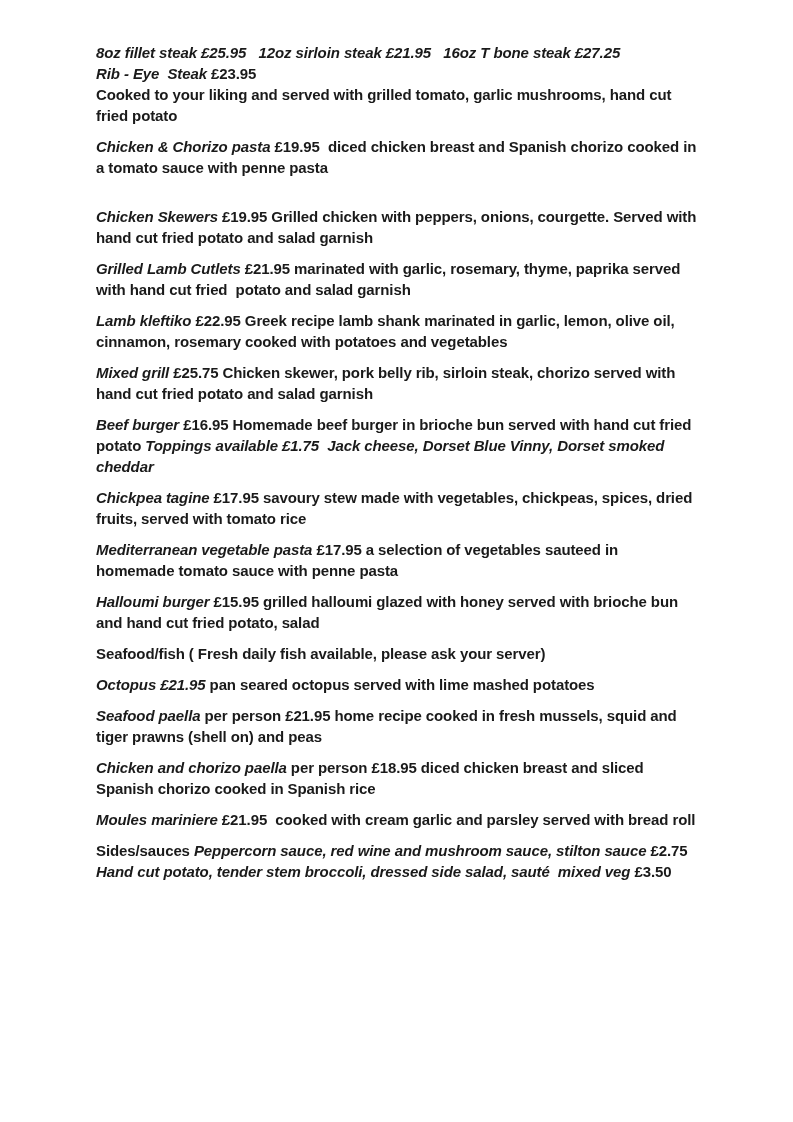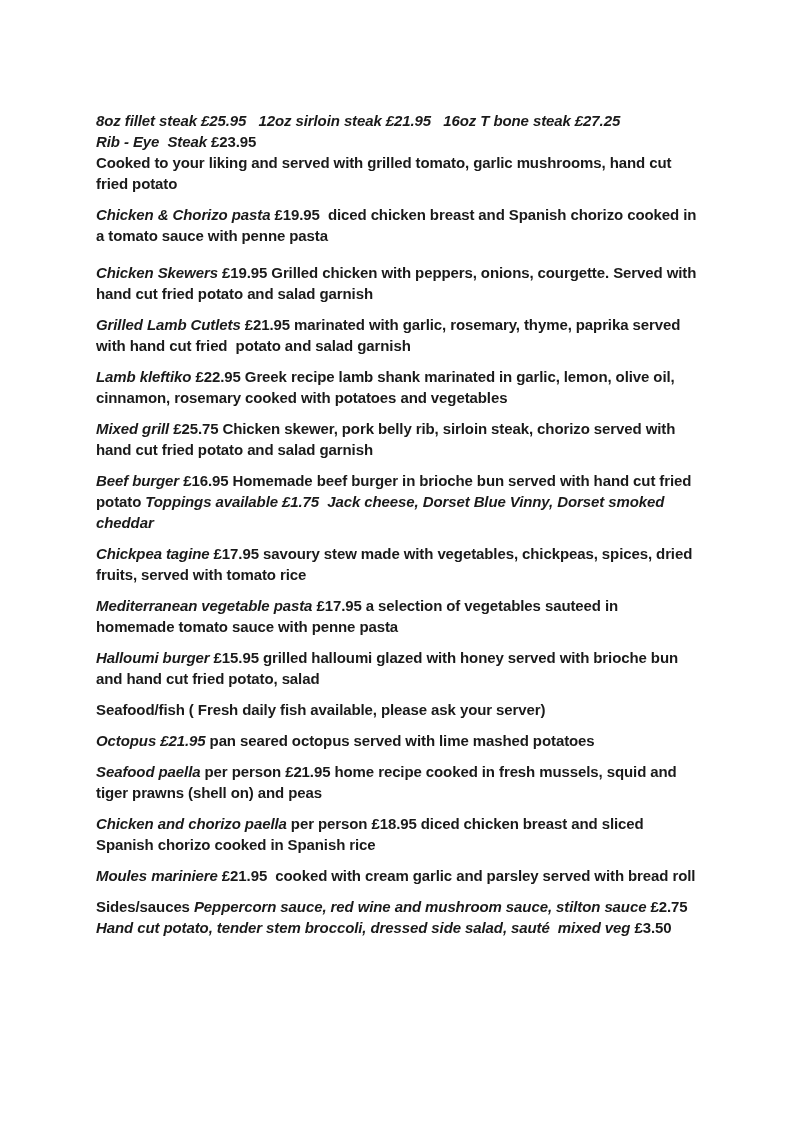--- a/index.html
+++ b/index.html
@@ -9,38 +9,38 @@
   }
   body {
     width: 793px;
     height: 1122px;
     font-family: "Liberation Sans", sans-serif;
   }
   .page {
     box-sizing: border-box;
     width: 793px;
     height: 1122px;
-    padding: 110px 96px 0 96px;
+    padding: 42px 96px 0 96px;
     background: #ffffff;
     overflow: hidden;
   }
   .content {
     width: 602px;
     color: #1a1a1a;
     font-size: 15px;
     font-weight: 700;
     line-height: 21px;
     letter-spacing: -0.1px;
     white-space: pre-wrap;
   }
   p.para {
     margin: 0 0 10px 0;
   }
   p.para.xgap {
-    margin-bottom: 16px;
+    margin-bottom: 28px;
   }
   .it {
     font-style: italic;
   }
 </style>
 </head>
 <body>
 
 <main class="page">
   <section class="content" id="menu-content"><p class="para"><span class="it">8oz fillet steak £25.95   12oz sirloin steak £21.95   16oz T bone steak £27.25</span><br><span class="it">Rib - Eye  Steak </span><span>£23.95</span><br><span>Cooked to your liking and served with grilled tomato, garlic mushrooms, hand cut fried potato</span></p><p class="para xgap"><span class="it">Chicken &amp; Chorizo pasta </span><span>£19.95  diced chicken breast and Spanish chorizo cooked in a tomato sauce with penne pasta</span></p><p class="para"><span class="it">Chicken Skewers </span><span>£19.95 Grilled chicken with peppers, onions, courgette. Served with hand cut fried potato and salad garnish</span></p><p class="para"><span class="it">Grilled Lamb Cutlets </span><span>£21.95 marinated with garlic, rosemary, thyme, paprika served with hand cut fried  potato and salad garnish</span></p><p class="para"><span class="it">Lamb kleftiko </span><span>£22.95 Greek recipe lamb shank marinated in garlic, lemon, olive oil, cinnamon, rosemary cooked with potatoes and vegetables</span></p><p class="para"><span class="it">Mixed grill </span><span>£25.75 Chicken skewer, pork belly rib, sirloin steak, chorizo served with hand cut fried potato and salad garnish</span></p><p class="para"><span class="it">Beef burger </span><span>£16.95 Homemade beef burger in brioche bun served with hand cut fried potato </span><span class="it">Toppings available £1.75  Jack cheese, Dorset Blue Vinny, Dorset smoked cheddar</span></p><p class="para"><span class="it">Chickpea tagine </span><span>£17.95 savoury stew made with vegetables, chickpeas, spices, dried fruits, served with tomato rice</span></p><p class="para"><span class="it">Mediterranean vegetable pasta </span><span>£17.95 a selection of vegetables sauteed in homemade tomato sauce with penne pasta</span></p><p class="para"><span class="it">Halloumi burger </span><span>£15.95 grilled halloumi glazed with honey served with brioche bun and hand cut fried potato, salad</span></p><p class="para"><span>Seafood/fish ( Fresh daily fish available, please ask your server)</span></p><p class="para"><span class="it">Octopus £21.95 </span><span>pan seared octopus served with lime mashed potatoes</span></p><p class="para"><span class="it">Seafood paella </span><span>per person £21.95 home recipe cooked in fresh mussels, squid and tiger prawns (shell on) and peas</span></p><p class="para"><span class="it">Chicken and chorizo paella </span><span>per person £18.95 diced chicken breast and sliced Spanish chorizo cooked in Spanish rice</span></p><p class="para"><span class="it">Moules mariniere </span><span>£21.95  cooked with cream garlic and parsley served with bread roll</span></p><p class="para"><span>Sides/sauces </span><span class="it">Peppercorn sauce, red wine and mushroom sauce, stilton sauce </span><span>£2.75 </span><span class="it">Hand cut potato, tender stem broccoli, dressed side salad, sauté  mixed veg </span><span>£3.50</span></p></section>

